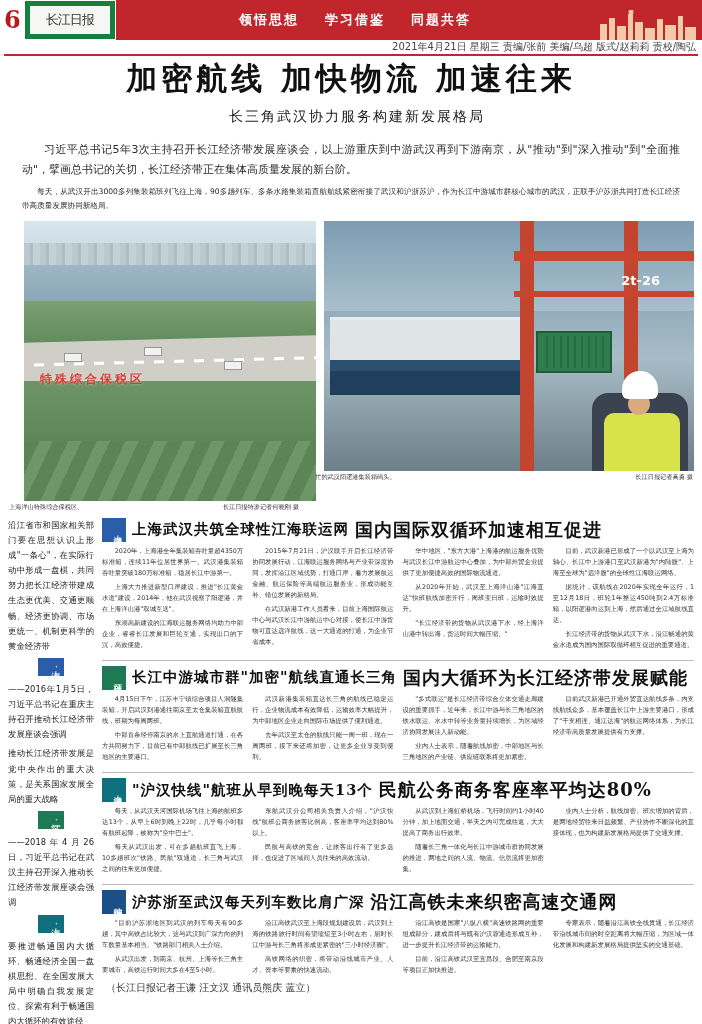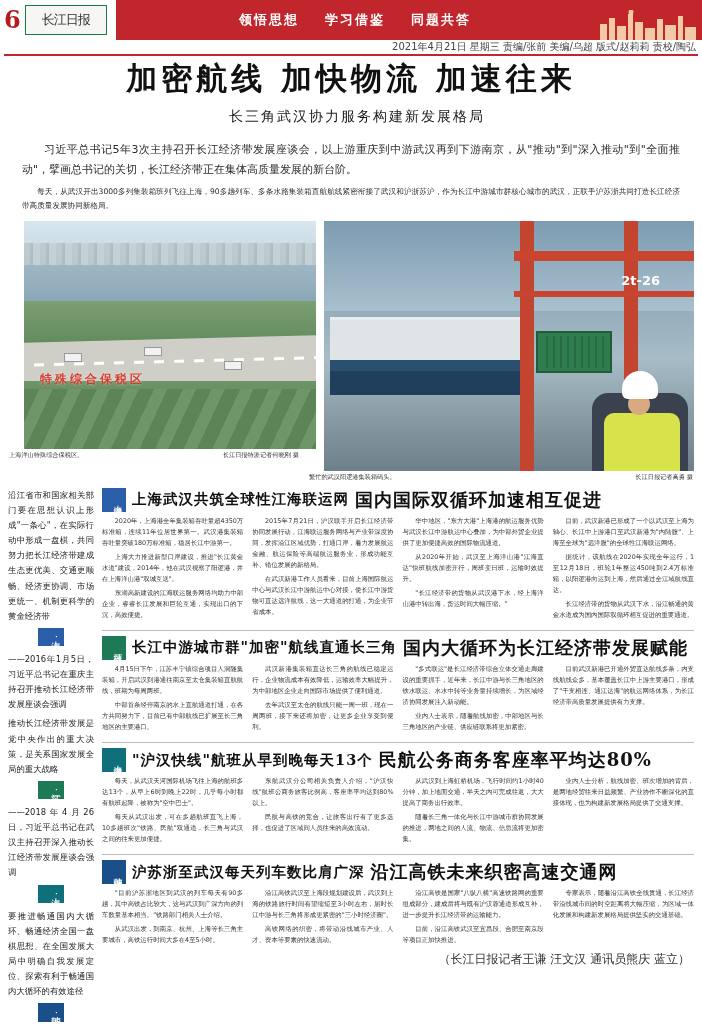--- a/index.html
+++ b/index.html
@@ -3,42 +3,42 @@
 <meta charset="utf-8">
 <style>
   html,body{margin:0;padding:0;background:#fff;}
   body{width:702px;height:1024px;font-family:"DejaVu Sans","Liberation Sans",sans-serif;color:#111;overflow:hidden;}
   .page{position:relative;width:702px;height:1024px;background:#fff;}
 
   
   .masthead{position:relative;height:40px;display:flex;align-items:stretch;}
   .mh-left{width:112px;display:flex;align-items:center;gap:4px;padding-left:4px;}
   .pageno{font-size:24px;font-weight:bold;color:#b61b1b;line-height:1;font-family:"DejaVu Serif","Liberation Serif",serif;}
-  .logo-box{width:80px;height:28px;border:1px solid #15803d;background:#f6f6f4;display:flex;align-items:center;justify-content:center;}
+  .logo-box{width:80px;height:28px;border:5px solid #15803d;background:#f6f6f4;display:flex;align-items:center;justify-content:center;}
   .logo-text{font-size:13px;color:#333;font-family:"DejaVu Serif","Liberation Serif",serif;letter-spacing:-1px;}
   .mh-banner{flex:1;background:#c0262b;color:#fff;display:flex;align-items:center;justify-content:center;gap:26px;
              font-size:13px;font-weight:bold;letter-spacing:2px;font-family:"DejaVu Serif","Liberation Serif",serif;}
   .mh-right{width:108px;background:#c0262b;position:relative;}
   .skyline{position:absolute;right:4px;bottom:0;width:100px;height:30px;}
 
   .mh-sub{height:14px;display:flex;align-items:center;justify-content:flex-end;padding-right:6px;font-size:10px;color:#444;gap:10px;}
 
   .rule-red{height:2px;background:#c0262b;margin:0 4px;}
 
   
   .headline-wrap{text-align:center;padding:2px 0 4px;}
   .headline{font-size:31px;font-weight:bold;letter-spacing:4px;font-family:"DejaVu Serif","Liberation Serif",serif;color:#111;}
   .subhead{margin-top:8px;font-size:14px;letter-spacing:2px;color:#1a1a1a;font-family:"DejaVu Serif","Liberation Serif",serif;margin-left:12px;}
   .lede{margin:10px 22px 0;font-size:11px;line-height:1.85;color:#2a2a2a;text-align:justify;text-indent:2em;}
   .lede2{margin:4px 22px 0;font-size:7.6px;line-height:1.85;color:#2a2a2a;text-align:justify;text-indent:2em;}
 
   
   .photos{display:flex;gap:8px;margin:8px 8px 0;}
   .photo{position:relative;overflow:hidden;margin-left:16px;}
-  .photo.left{width:292px;height:228px;}
+  .photo.left{width:292px;height:280px;}
   .photo.right{flex:1;height:250px;}
   .cap{display:flex;justify-content:space-between;font-size:6.2px;color:#333;padding:2px 1px 0;}
 
   
   .aerial{position:absolute;inset:0;background:
      linear-gradient(#cfe0ea 0%,#bcd3e0 18%,#9fb9a8 19%,#8fae92 100%);}
   .aerial .sky-band{position:absolute;top:0;left:0;right:0;height:44px;background:linear-gradient(#d8e6ee,#c2d6df);}
   .aerial .city{position:absolute;top:22px;left:0;right:0;height:24px;background:
       repeating-linear-gradient(90deg,#b9c7cc 0 6px,#a9b9bf 6px 9px,#c3cfd4 9px 16px);opacity:.85;}
   .aerial .river{position:absolute;top:44px;left:0;right:0;height:40px;background:linear-gradient(#9fb7c4,#89a6b6);}
@@ -90,21 +90,21 @@
   .tagbox.teal{background:#0f6f7a;}
   .tagbox.navy{background:#1b4f8a;}
   .t-small{font-size:14.5px;font-weight:bold;font-family:"DejaVu Serif","Liberation Serif",serif;letter-spacing:1px;color:#111;display:flex;align-items:center;}
   .t-big{font-size:18px;font-weight:bold;font-family:"DejaVu Serif","Liberation Serif",serif;letter-spacing:1px;color:#111;display:flex;align-items:center;}
 
   .body-cols{display:flex;gap:9px;font-size:6.4px;line-height:1.72;color:#333;text-align:justify;}
   .body-cols p{margin:0 0 3px;text-indent:2em;}
   .bc{flex:1;}
 
   .hr-thin{border-top:1px solid #bbb;margin:5px 0;}
-  .sign{text-align:right;font-size:12px;color:#333;padding:2px 4px 0;}
+  .sign{font-size:10px;color:#333;padding:2px 4px 0;}
 </style>
 </head>
 <body>
 
 <div class="page">
 
   <div class="masthead">
     <div class="mh-left">
       <div class="pageno">6</div>
       <div class="logo-box">

